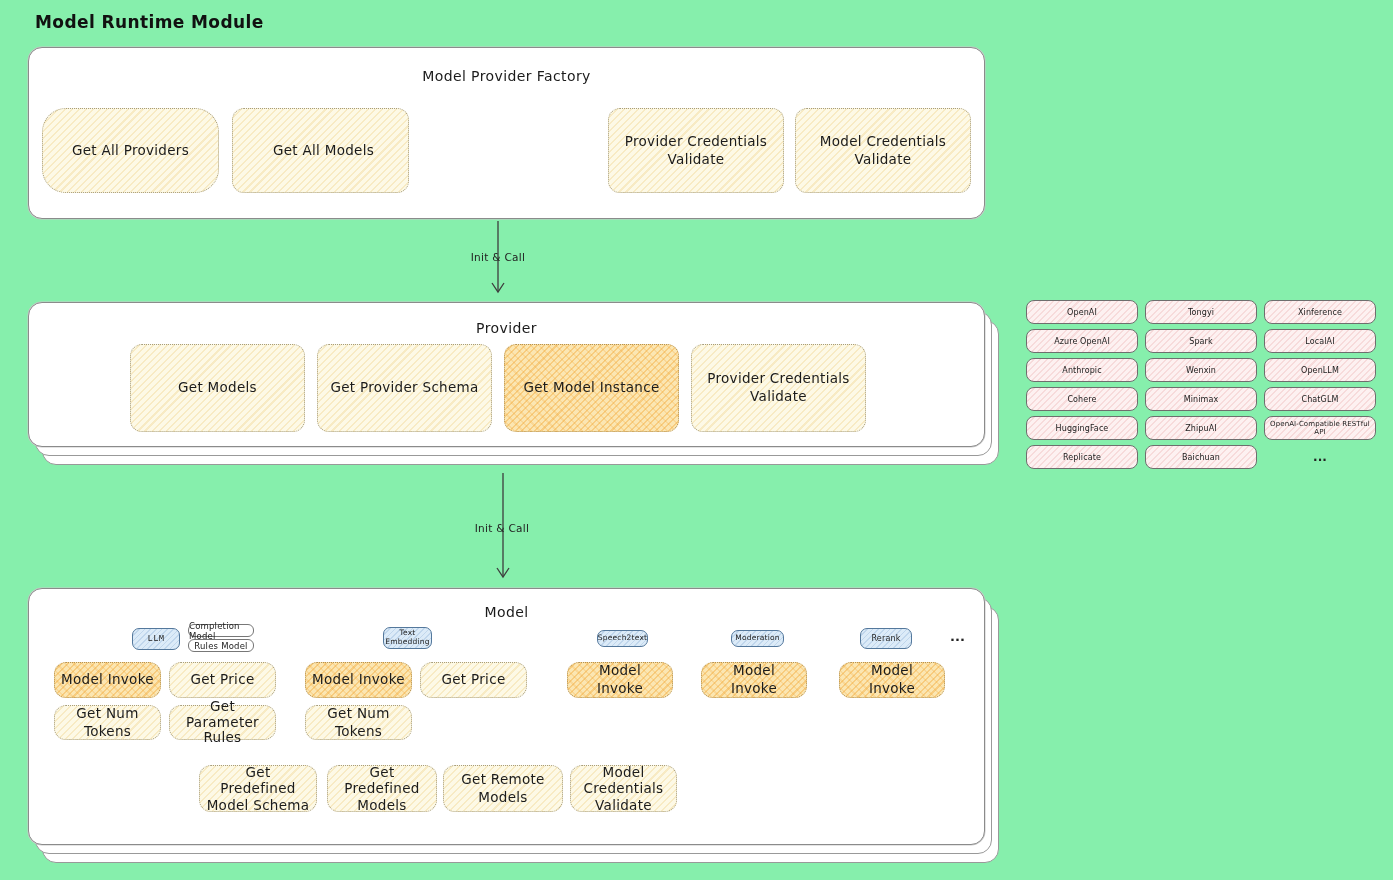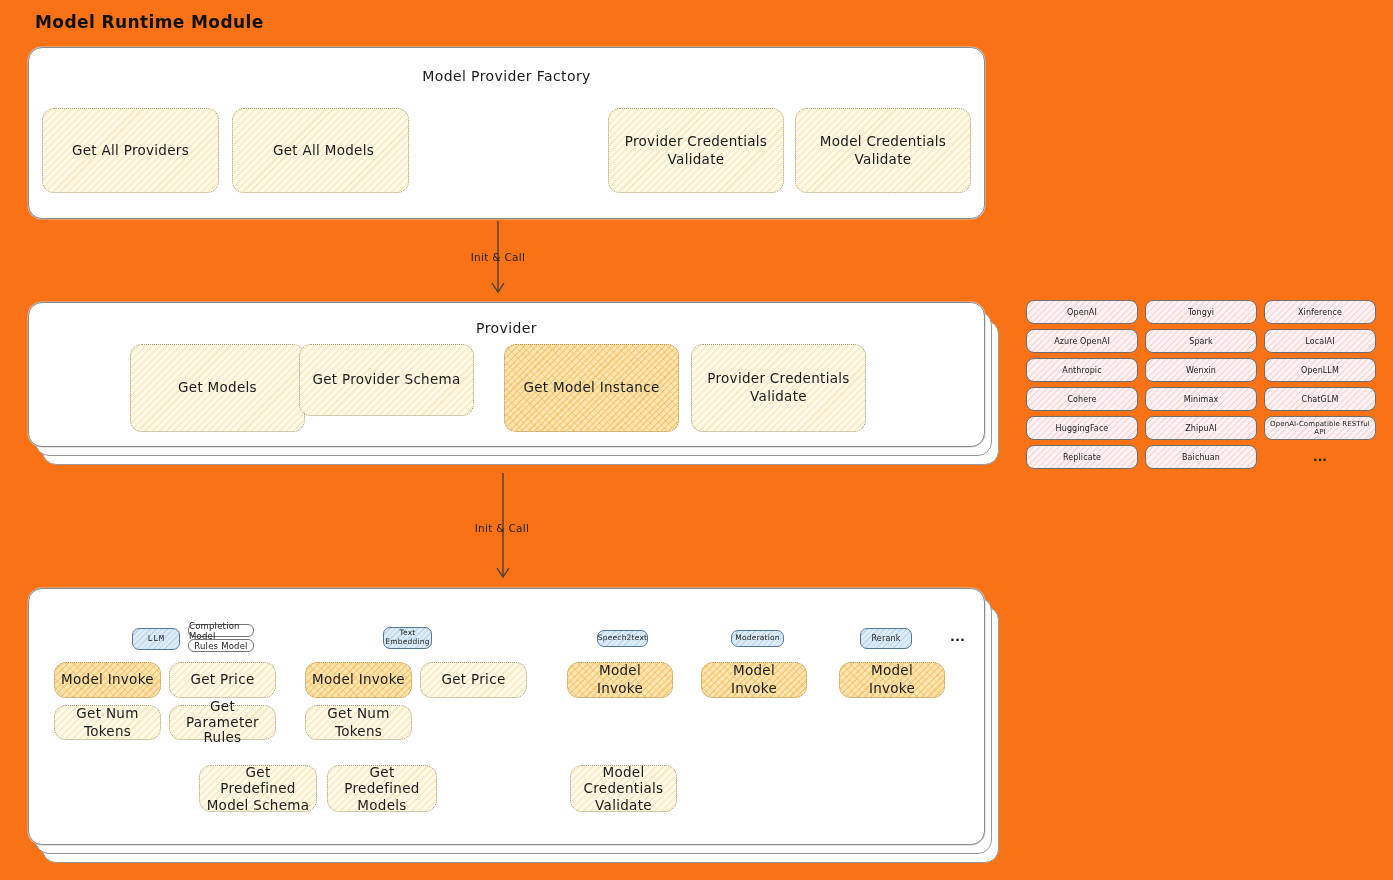--- a/index.html
+++ b/index.html
@@ -1,20 +1,20 @@
 <!DOCTYPE html>
 <html><head>
 <meta charset="utf-8">
 <style>
   * { margin:0; padding:0; box-sizing:border-box; }
   html,body { background:#ffffff; }
   .canvas {
     position:relative;
     width:1393px; height:880px;
-    background:#f97316;
+    background:#86efac;
     font-family:"DejaVu Sans", sans-serif;
     color:#1d1d1d;
     overflow:hidden;
   }
   .abs { position:absolute; }
 
   .page-title {
     font-size:17px; font-weight:700; letter-spacing:.4px;
     color:#111;
   }
@@ -107,38 +107,38 @@
 </head>
 <body>
 
 <div class="canvas">
 
   <div class="abs page-title" style="left:35px; top:12px;">Model Runtime Module</div>
 
   <div class="abs big-box" style="left:28px; top:47px; width:957px; height:172px;"></div>
   <div class="abs box-title" style="left:28px; top:68px; width:957px;">Model Provider Factory</div>
 
-  <div class="abs btn cream" style="left:42px;  top:108px; width:177px; height:85px;">Get All Providers</div>
+  <div class="abs btn cream" style="left:42px;  top:108px; width:177px; height:85px;border-radius:24px;">Get All Providers</div>
   <div class="abs btn cream" style="left:232px; top:108px; width:177px; height:85px;padding-left:12px;">Get All Models</div>
   <div class="abs btn cream" style="left:608px; top:108px; width:176px; height:85px;">Provider Credentials Validate</div>
   <div class="abs btn cream" style="left:795px; top:108px; width:176px; height:85px;">Model Credentials Validate</div>
 
   <svg class="abs arrow" style="left:487px; top:221px;" width="22" height="74">
     <line x1="11" y1="0" x2="11" y2="70" stroke="#3d3d3d" stroke-width="1.3"></line>
     <polyline points="5,62 11,71 17,62" fill="none" stroke="#3d3d3d" stroke-width="1.3"></polyline>
   </svg>
   <div class="abs flow-label" style="left:458px; top:251px; width:80px;">Init &amp; Call</div>
 
   <div class="abs box-layer" style="left:42px; top:320px; width:957px; height:145px;"></div>
   <div class="abs box-layer" style="left:35px; top:311px; width:957px; height:145px;"></div>
   <div class="abs big-box" style="left:28px; top:302px; width:957px; height:145px;"></div>
   <div class="abs box-title" style="left:28px; top:320px; width:957px;">Provider</div>
 
   <div class="abs btn cream" style="left:130px; top:344px; width:175px; height:88px;">Get Models</div>
-  <div class="abs btn cream" style="left:299px; top:344px; width:175px; height:72px;">Get Provider Schema</div>
+  <div class="abs btn cream" style="left:317px; top:344px; width:175px; height:88px;">Get Provider Schema</div>
   <div class="abs btn orange" style="left:504px; top:344px; width:175px; height:88px;text-align:right;">Get Model Instance</div>
   <div class="abs btn cream" style="left:691px; top:344px; width:175px; height:88px;">Provider Credentials Validate</div>
 
   <div class="abs prov-grid" style="left:1026px; top:300px;">
     <div class="pill" style="grid-column:1">OpenAI</div>
     <div class="pill" style="grid-column:2">Tongyi</div>
     <div class="pill" style="grid-column:3">Xinference</div>
     <div class="pill" style="grid-column:1">Azure OpenAI</div>
     <div class="pill" style="grid-column:2">Spark</div>
     <div class="pill" style="grid-column:3">LocalAI</div>
@@ -158,20 +158,21 @@
 
   <svg class="abs arrow" style="left:492px; top:473px;" width="22" height="107">
     <line x1="11" y1="0" x2="11" y2="103" stroke="#3d3d3d" stroke-width="1.3"></line>
     <polyline points="5,95 11,104 17,95" fill="none" stroke="#3d3d3d" stroke-width="1.3"></polyline>
   </svg>
   <div class="abs flow-label" style="left:462px; top:522px; width:80px;">Init &amp; Call</div>
 
   <div class="abs box-layer" style="left:42px; top:606px; width:957px; height:257px;"></div>
   <div class="abs box-layer" style="left:35px; top:597px; width:957px; height:257px;"></div>
   <div class="abs big-box" style="left:28px; top:588px; width:957px; height:257px;"></div>
+  <div class="abs box-title" style="left:28px; top:604px; width:957px;">Model</div>
 
   <div class="abs tab-blue" style="left:132px; top:628px; width:48px; height:22px; font-size:9px;font-family:Liberation Mono, monospace;">LLM</div>
   <div class="abs tab-small" style="left:188px; top:624px; width:66px; height:13px;">Completion Model</div>
   <div class="abs tab-small" style="left:188px; top:639px; width:66px; height:13px;">Rules Model</div>
   <div class="abs tab-blue" style="left:383px; top:627px; width:49px; height:22px; font-size:7.5px; padding:0 5px;">Text Embedding</div>
   <div class="abs tab-blue" style="left:597px; top:630px; width:51px; height:17px; font-size:7.5px;">Speech2text</div>
   <div class="abs tab-blue" style="left:731px; top:630px; width:53px; height:17px; font-size:7.5px;">Moderation</div>
   <div class="abs tab-blue" style="left:860px; top:628px; width:52px; height:21px; font-size:8px;">Rerank</div>
   <div class="abs dots" style="left:950px; top:629px;">...</div>
 
@@ -182,15 +183,16 @@
   <div class="abs btn orange" style="left:567px; top:662px; width:106px; height:36px;">Model Invoke</div>
   <div class="abs btn orange" style="left:701px; top:662px; width:106px; height:36px;">Model Invoke</div>
   <div class="abs btn orange" style="left:839px; top:662px; width:106px; height:36px;">Model Invoke</div>
 
   <div class="abs btn cream" style="left:54px;  top:705px; width:107px; height:35px;">Get Num Tokens</div>
   <div class="abs btn cream" style="left:169px; top:705px; width:107px; height:35px; line-height:1.15;">Get Parameter Rules</div>
   <div class="abs btn cream" style="left:305px; top:705px; width:107px; height:35px;">Get Num Tokens</div>
 
   <div class="abs btn cream" style="left:199px; top:765px; width:118px; height:47px; line-height:1.2;">Get Predefined Model Schema</div>
   <div class="abs btn cream" style="left:327px; top:765px; width:110px; height:47px; line-height:1.2;">Get Predefined Models</div>
+  <div class="abs btn cream" style="left:443px; top:765px; width:120px; height:47px;">Get Remote Models</div>
   <div class="abs btn cream" style="left:570px; top:765px; width:107px; height:47px; line-height:1.2;">Model Credentials Validate</div>
 
 </div>
 
 </body></html>

